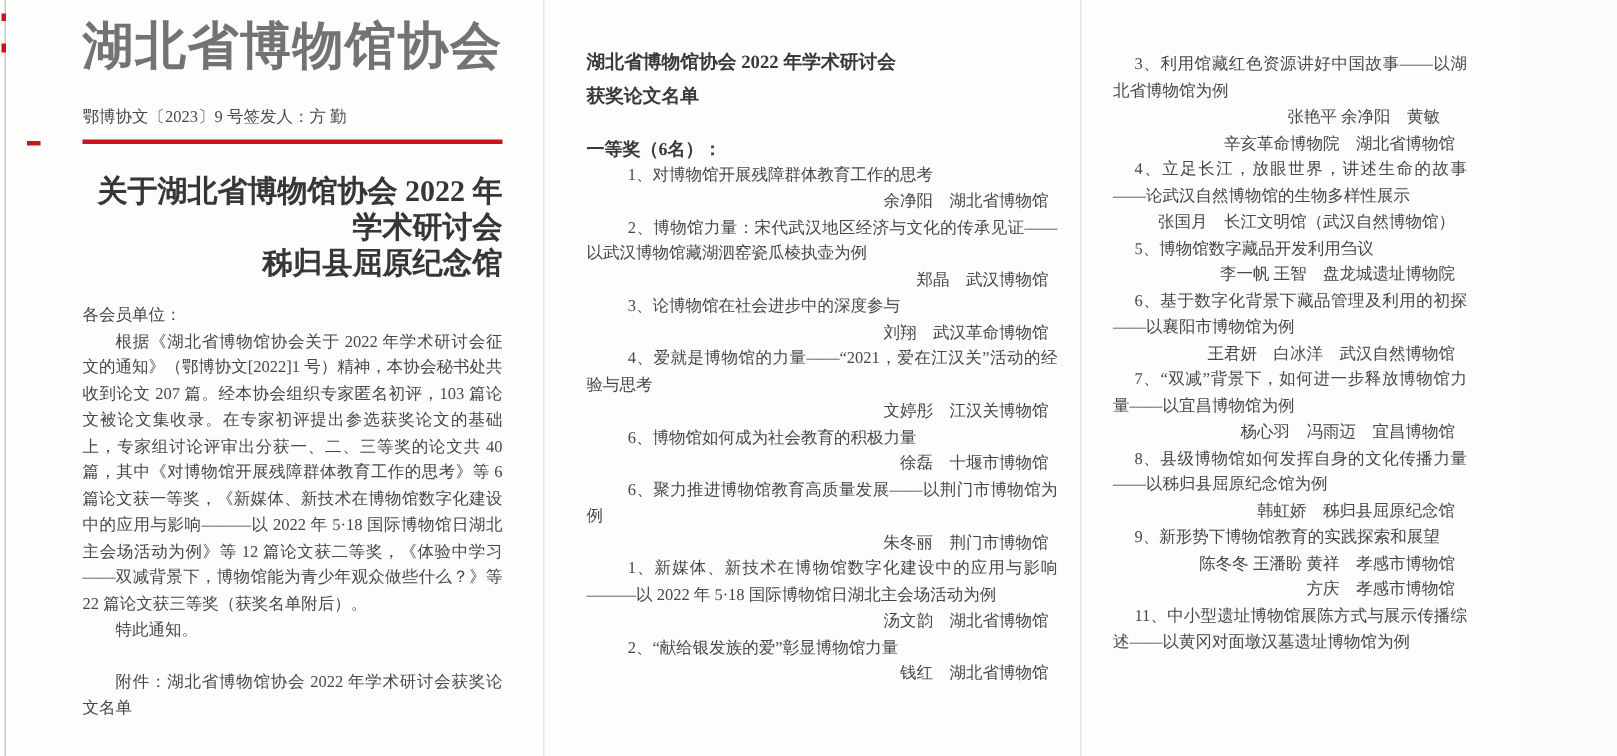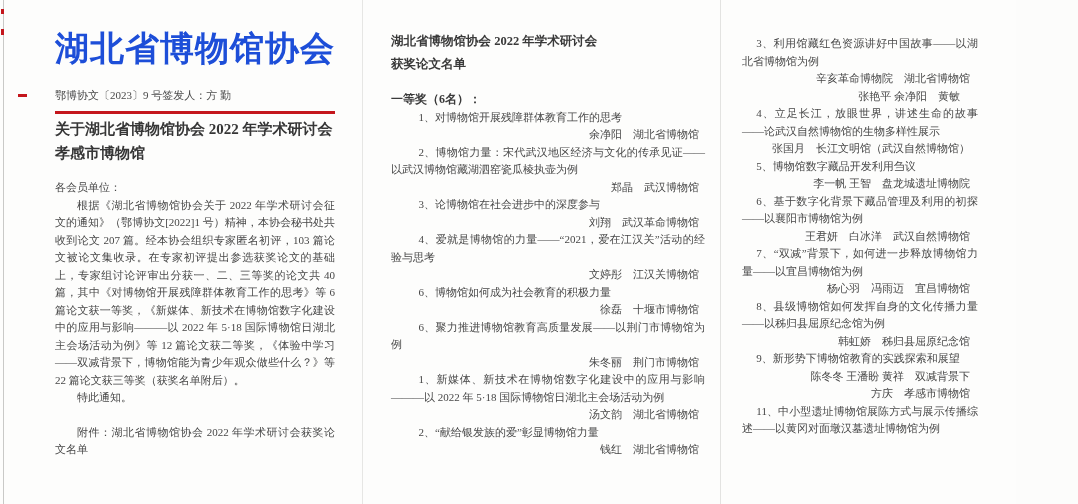--- a/index.html
+++ b/index.html
@@ -17,32 +17,32 @@
   
   .edge-line { position:absolute; left:3px; top:0; width:1px; height:504px; background:#c9c9c7; }
   .seal-speck { position:absolute; background:#c4161c; }
   .speck-1 { left:1px; top:9px;  width:3px; height:5px; }
   .speck-2 { left:1px; top:29px; width:3px; height:6px; }
   .rule-dash { position:absolute; left:18px; top:94px; width:9px; height:3px; background:#c4161c; }
 
   
   .notice-content { padding:0 27px 0 55px; }
   .org-title {
-    margin-top:26px; text-align:center;
+    margin-top:8px; text-align:center;
     font-size:34px; font-weight:700; letter-spacing:1px;
-    color:#1d4ed8;
+    color:#737373;
   }
   .doc-row {
     display:flex; justify-content:flex-start;
     margin-top:16px; font-size:11px; color:#4a4a4a;
   }
   .red-rule { height:3px; background:#c4161c; margin-top:8px; }
   .notice-title {
-    margin-top:3px; text-align:left; font-weight:700;
-    font-size:15px; line-height:24px; color:#363636;
+    margin-top:20px; text-align:right; font-weight:700;
+    font-size:20px; line-height:24px; color:#363636;
   }
   .notice-body { margin-top:14px; font-size:11px; line-height:17.5px; text-align:justify; }
   .para { text-indent:2em; }
   .attachment { margin-top:17px; text-indent:2em; }
 
   
   .list-content  { padding:30px 15px 0 28px; font-size:11px; line-height:17.5px; }
   .list-content2 { padding:35px 38px 0 21px; font-size:11px; line-height:17.5px; }
   .list-title { text-align:left; font-weight:700; font-size:12.5px; line-height:23px; color:#3a3a3a; }
   .prize-heading { margin-top:15px; font-weight:700; font-size:12px; color:#3a3a3a; }
@@ -61,21 +61,21 @@
   <div class="page" id="page-notice">
     <div class="notice-content">
       <div class="org-title">湖北省博物馆协会</div>
       <div class="doc-row">
         <span>鄂博协文〔2023〕9 号</span>
         <span>签发人：方 勤</span>
       </div>
       <div class="red-rule"></div>
       <div class="notice-title">
         <div>关于湖北省博物馆协会 2022 年学术研讨会</div>
-        <div>孝感市博物馆</div>
+        <div>秭归县屈原纪念馆</div>
       </div>
       <div class="notice-body">
         <div>各会员单位：</div>
         <div class="para">根据《湖北省博物馆协会关于 2022 年学术研讨会征文的通知》（鄂博协文[2022]1 号）精神，本协会秘书处共收到论文 207 篇。经本协会组织专家匿名初评，103 篇论文被论文集收录。在专家初评提出参选获奖论文的基础上，专家组讨论评审出分获一、二、三等奖的论文共 40 篇，其中《对博物馆开展残障群体教育工作的思考》等 6 篇论文获一等奖，《新媒体、新技术在博物馆数字化建设中的应用与影响———以 2022 年 5·18 国际博物馆日湖北主会场活动为例》等 12 篇论文获二等奖，《体验中学习——双减背景下，博物馆能为青少年观众做些什么？》等 22 篇论文获三等奖（获奖名单附后）。</div>
         <div class="para">特此通知。</div>
         <div class="attachment">附件：湖北省博物馆协会 2022 年学术研讨会获奖论文名单</div>
       </div>
     </div>
   </div>
 
@@ -123,22 +123,22 @@
         <div class="item-authors">钱红　湖北省博物馆</div>
       </div>
     </div>
   </div>
 
   <div class="page" id="page-list-2">
     <div class="list-content2">
 
       <div>
         <div class="item-title">3、利用馆藏红色资源讲好中国故事——以湖北省博物馆为例</div>
+        <div class="item-authors names">张艳平 余净阳　黄敏</div>
         <div class="item-authors">辛亥革命博物院　湖北省博物馆</div>
-        <div class="item-authors names">张艳平 余净阳　黄敏</div>
       </div>
       <div>
         <div class="item-title">4、立足长江，放眼世界，讲述生命的故事——论武汉自然博物馆的生物多样性展示</div>
         <div class="item-authors">张国月　长江文明馆（武汉自然博物馆）</div>
       </div>
       <div>
         <div class="item-title">5、博物馆数字藏品开发利用刍议</div>
         <div class="item-authors">李一帆 王智　盘龙城遗址博物院</div>
       </div>
       <div>
@@ -148,21 +148,21 @@
       <div>
         <div class="item-title">7、“双减”背景下，如何进一步释放博物馆力量——以宜昌博物馆为例</div>
         <div class="item-authors">杨心羽　冯雨迈　宜昌博物馆</div>
       </div>
       <div>
         <div class="item-title">8、县级博物馆如何发挥自身的文化传播力量——以秭归县屈原纪念馆为例</div>
         <div class="item-authors">韩虹娇　秭归县屈原纪念馆</div>
       </div>
       <div>
         <div class="item-title">9、新形势下博物馆教育的实践探索和展望</div>
-        <div class="item-authors">陈冬冬 王潘盼 黄祥　双减背景下</div>
+        <div class="item-authors">陈冬冬 王潘盼 黄祥　孝感市博物馆</div>
       </div>
       <div>
         <div class="item-authors">方庆　孝感市博物馆</div>
       </div>
       <div>
         <div class="item-title">11、中小型遗址博物馆展陈方式与展示传播综述——以黄冈对面墩汉墓遗址博物馆为例</div>
       </div>
     </div>
   </div>
 

